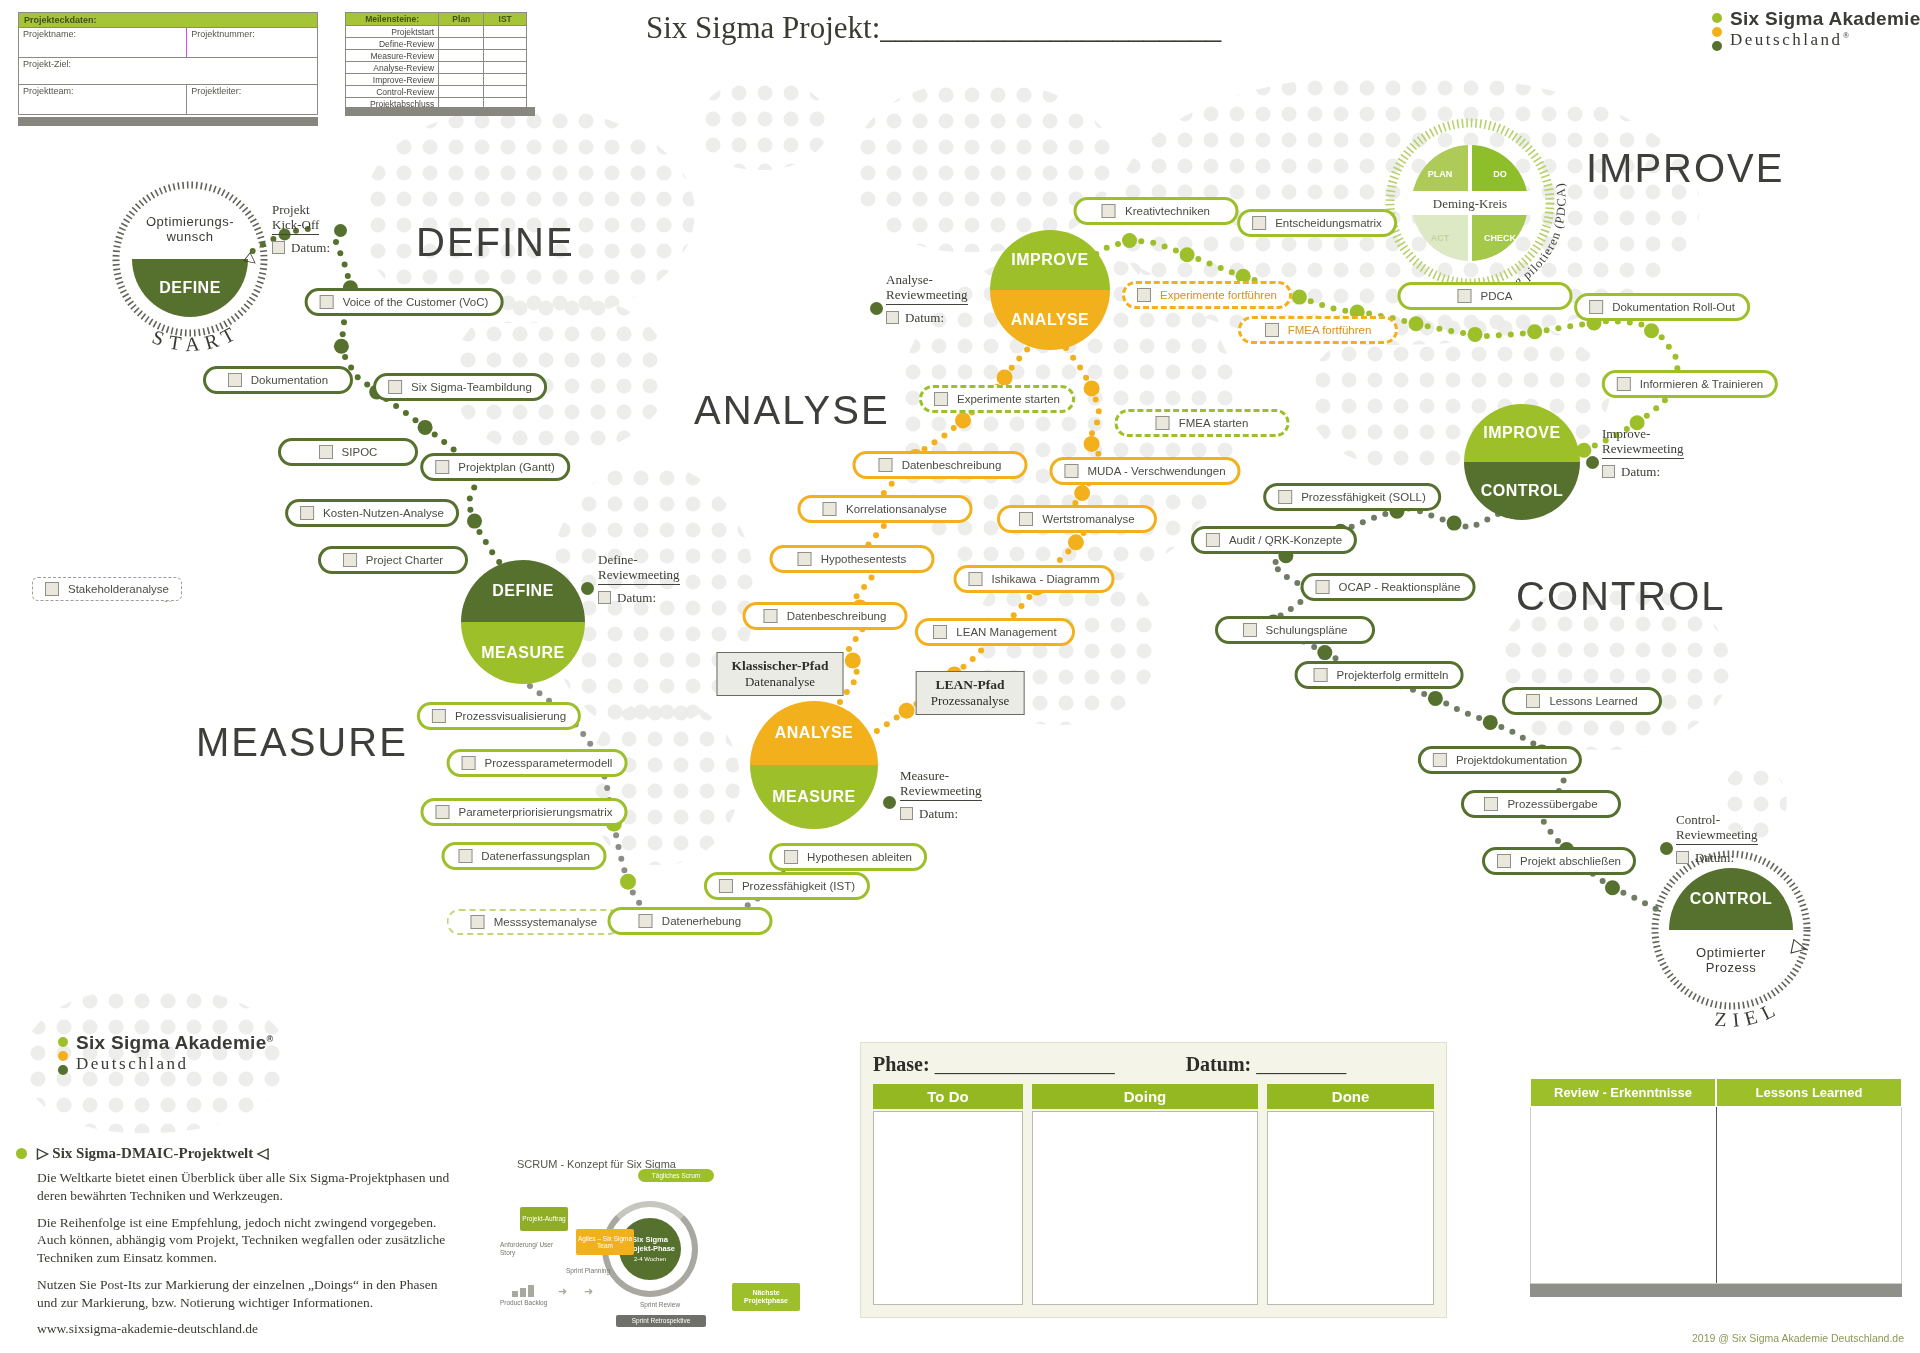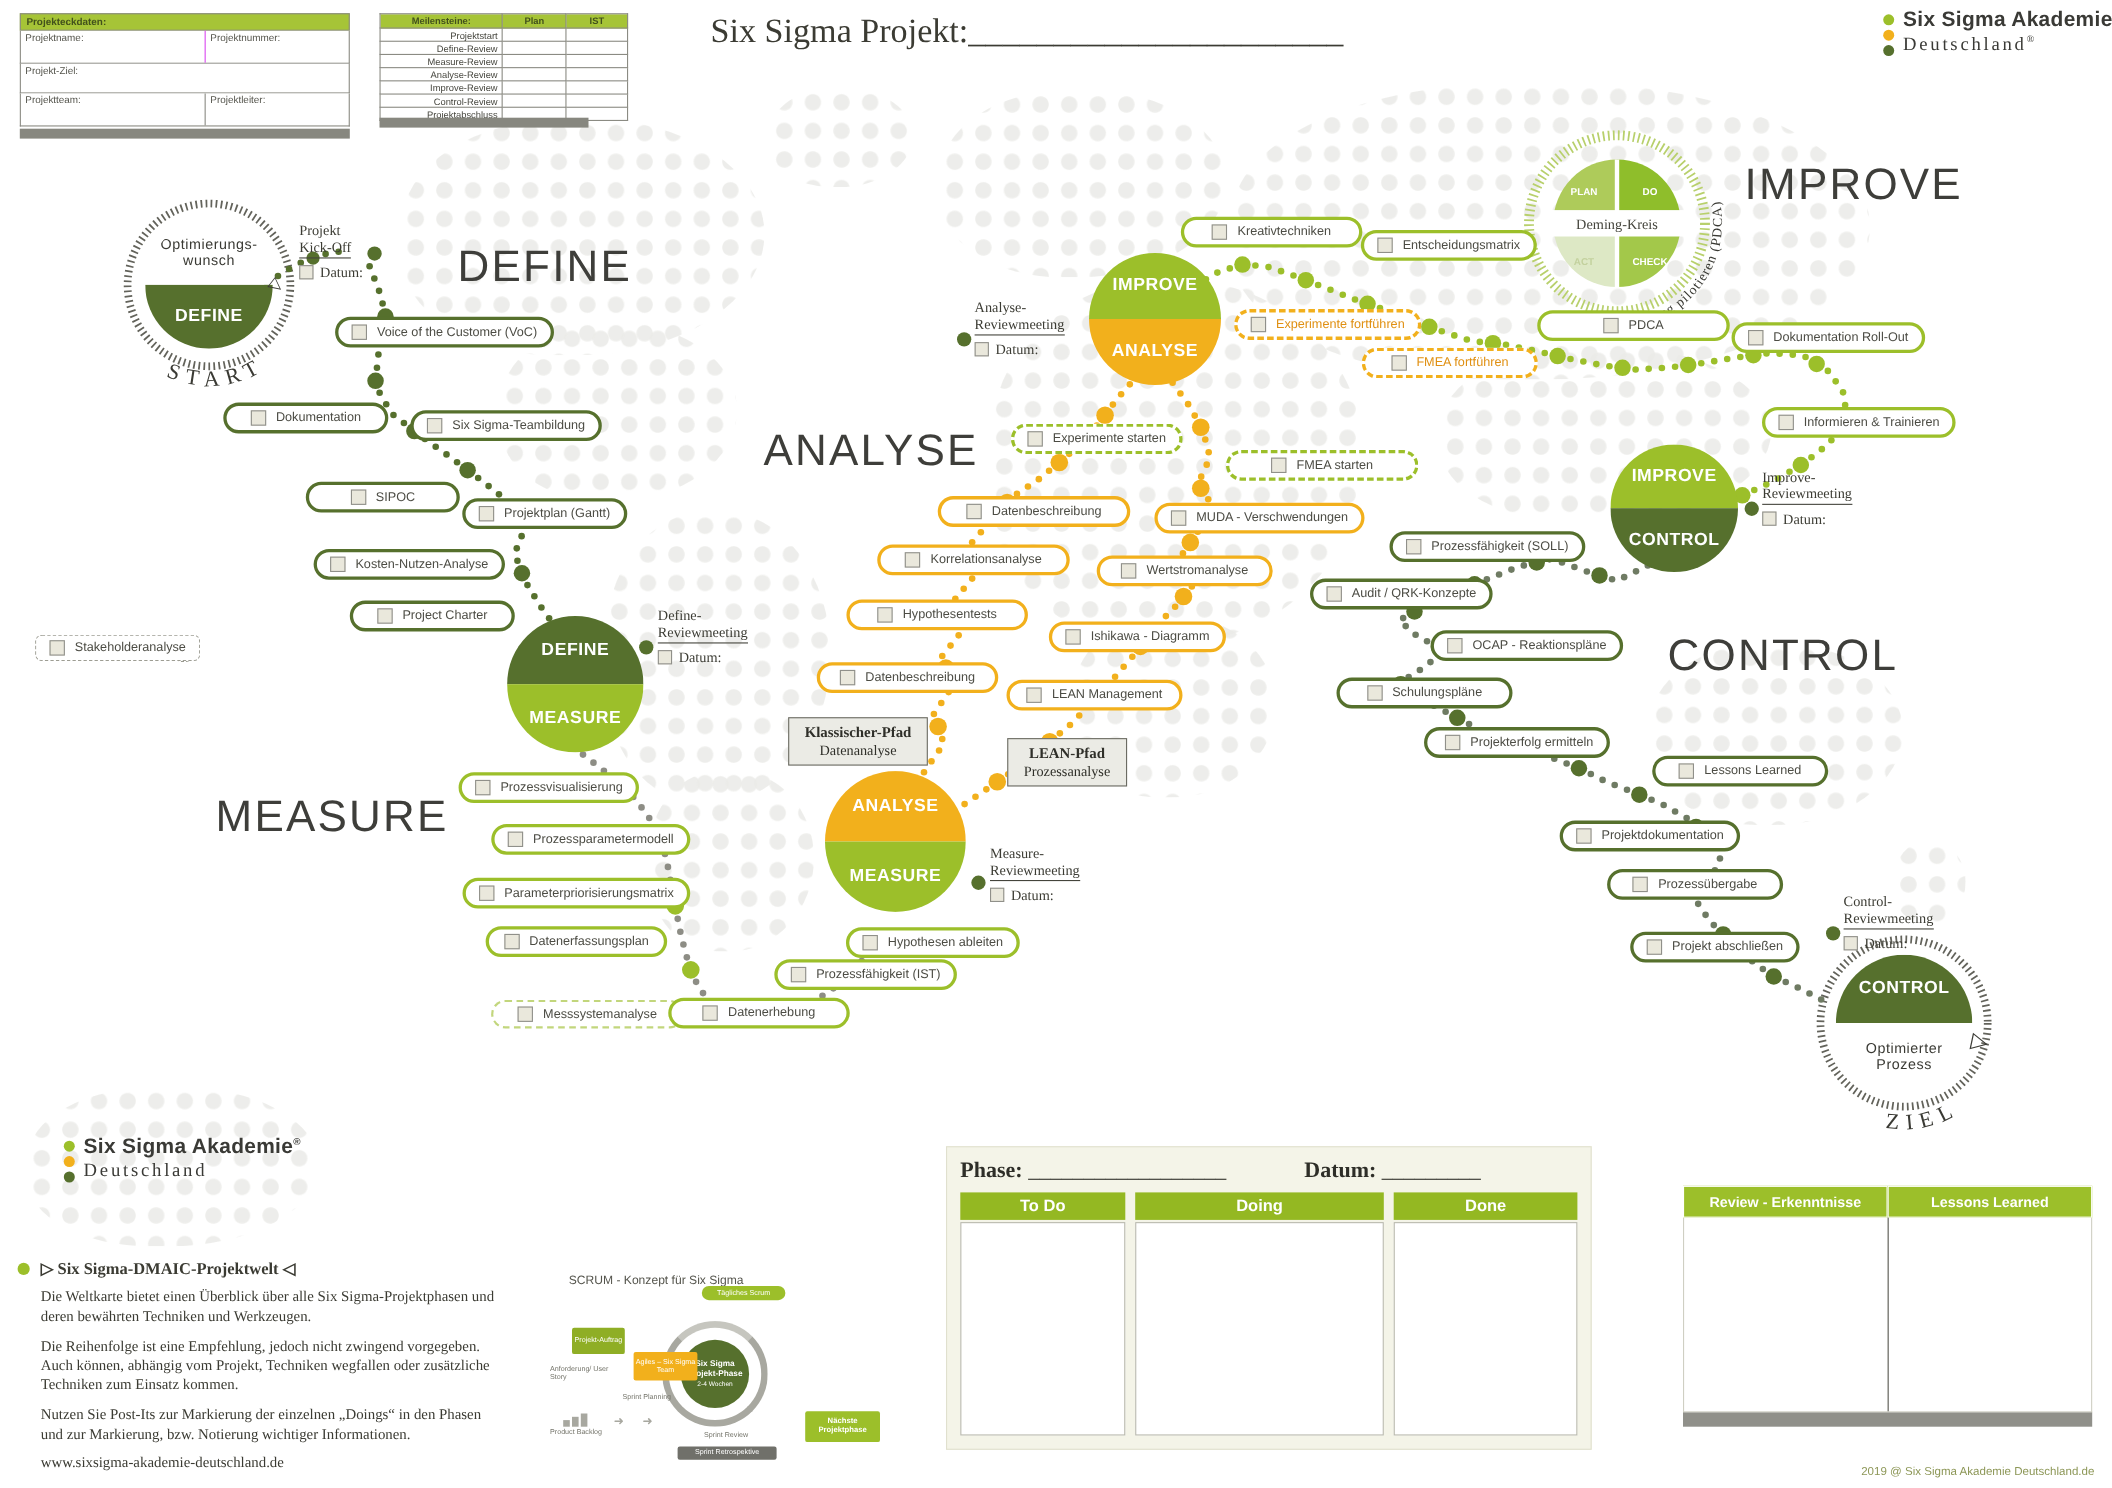--- a/index.html
+++ b/index.html
@@ -508,21 +508,21 @@
     <div class="pt-row" style="height:26px">
       <div class="pt-cell"><span>Projekt-Ziel:</span></div>
     </div>
     <div class="pt-row" style="height:29px">
       <div class="pt-cell" style="flex:17"><span>Projektteam:</span></div>
       <div class="pt-cell" style="flex:13;border-left:1px solid #8b8b83"><span>Projektleiter:</span></div>
     </div>
     <div class="pt-foot"></div>
   </div>
 
-  <table class="mtable" style="left:345px;top:12px;width:226px">
+  <table class="mtable" style="left:345px;top:12px;width:182px">
     <thead>
       <tr>
         <th class="mh" style="width:95px">Meilensteine:</th>
         <th class="mh" style="width:47px">Plan</th>
         <th class="mh">IST</th>
       </tr>
     </thead>
     <tbody id="mrows">
         <tr>
           <td class="mlab">Projektstart</td>

